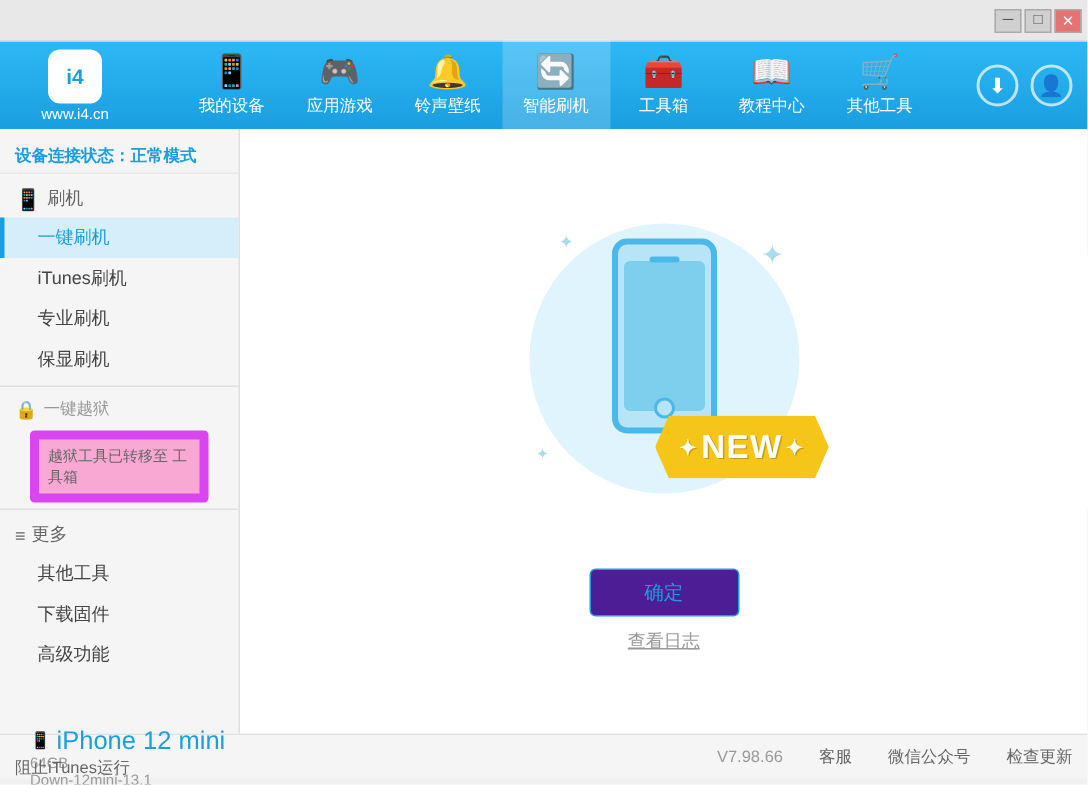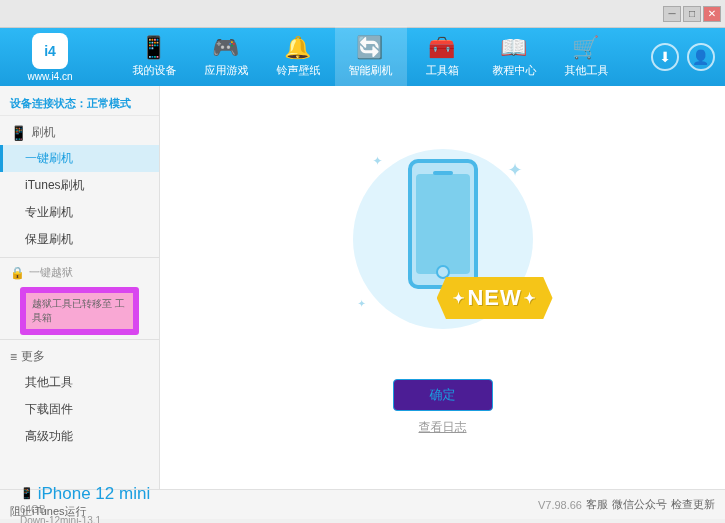--- a/index.html
+++ b/index.html
@@ -355,21 +355,21 @@
       font-weight: normal;
       font-size: 17px;
     }
     .device-sub {
       color: #999;
       font-size: 10px;
     }
     .bottom-right {
       display: flex;
       align-items: center;
-      gap: 4px;
+      gap: 24px;
       color: #666;
       font-size: 11px;
       margin-left: auto;
     }
     .bottom-right span { cursor: pointer; }
     .version { color: #999; }
     .itunes-status {
       color: #666;
       font-size: 11px;
       cursor: pointer;

